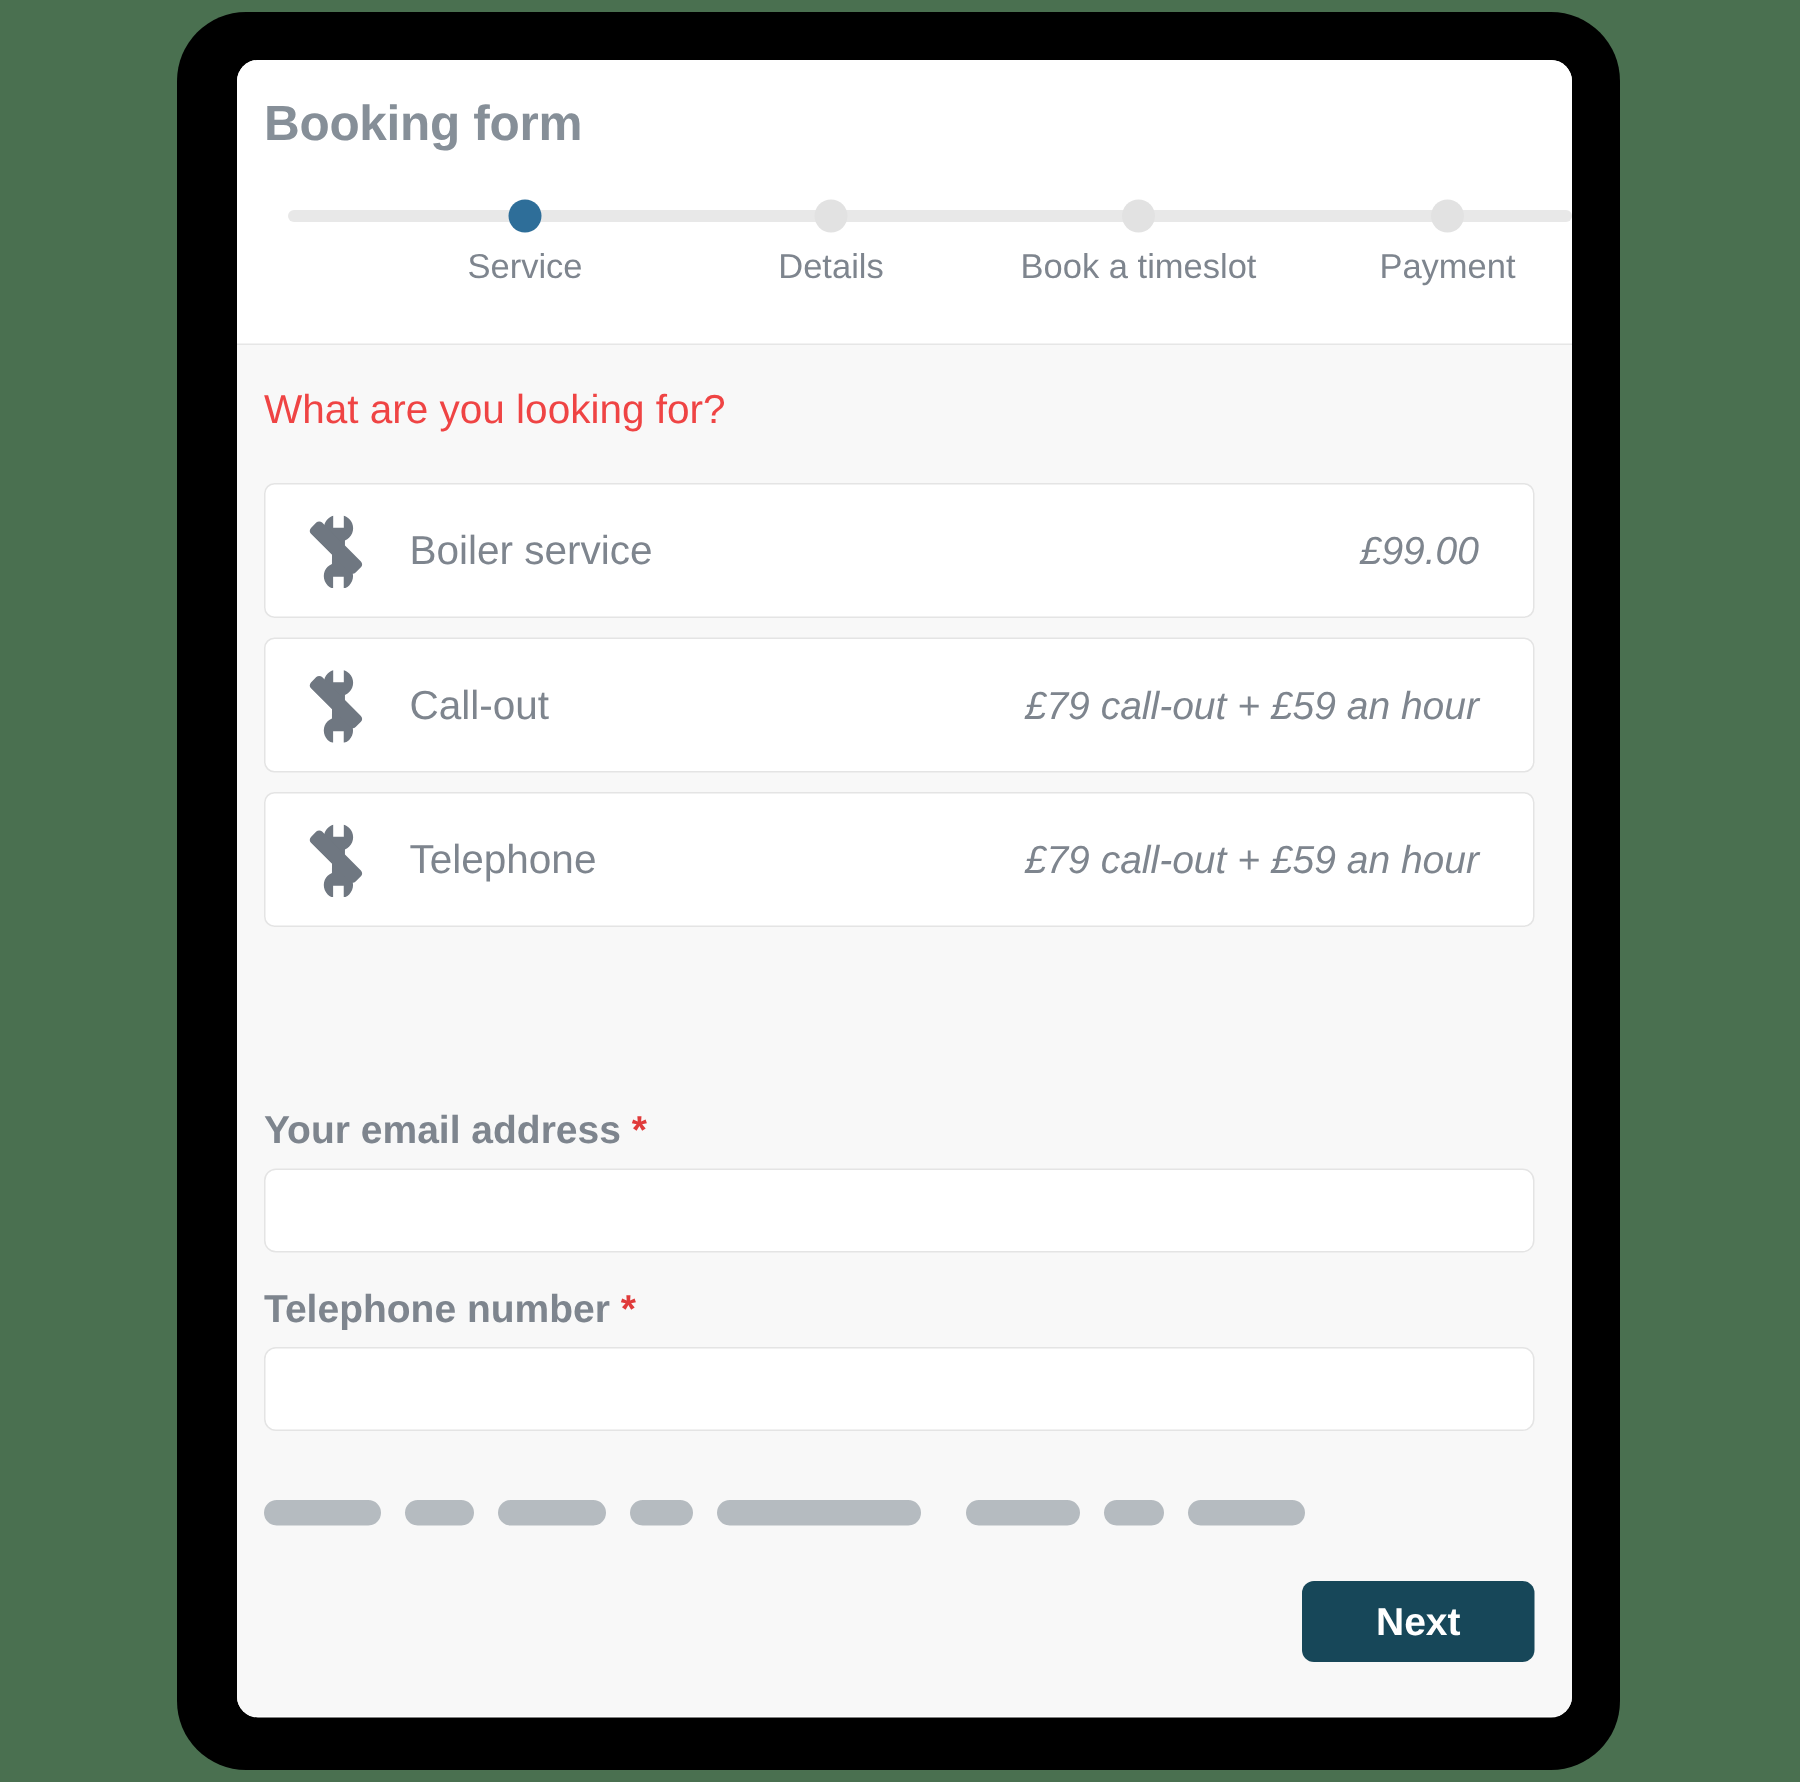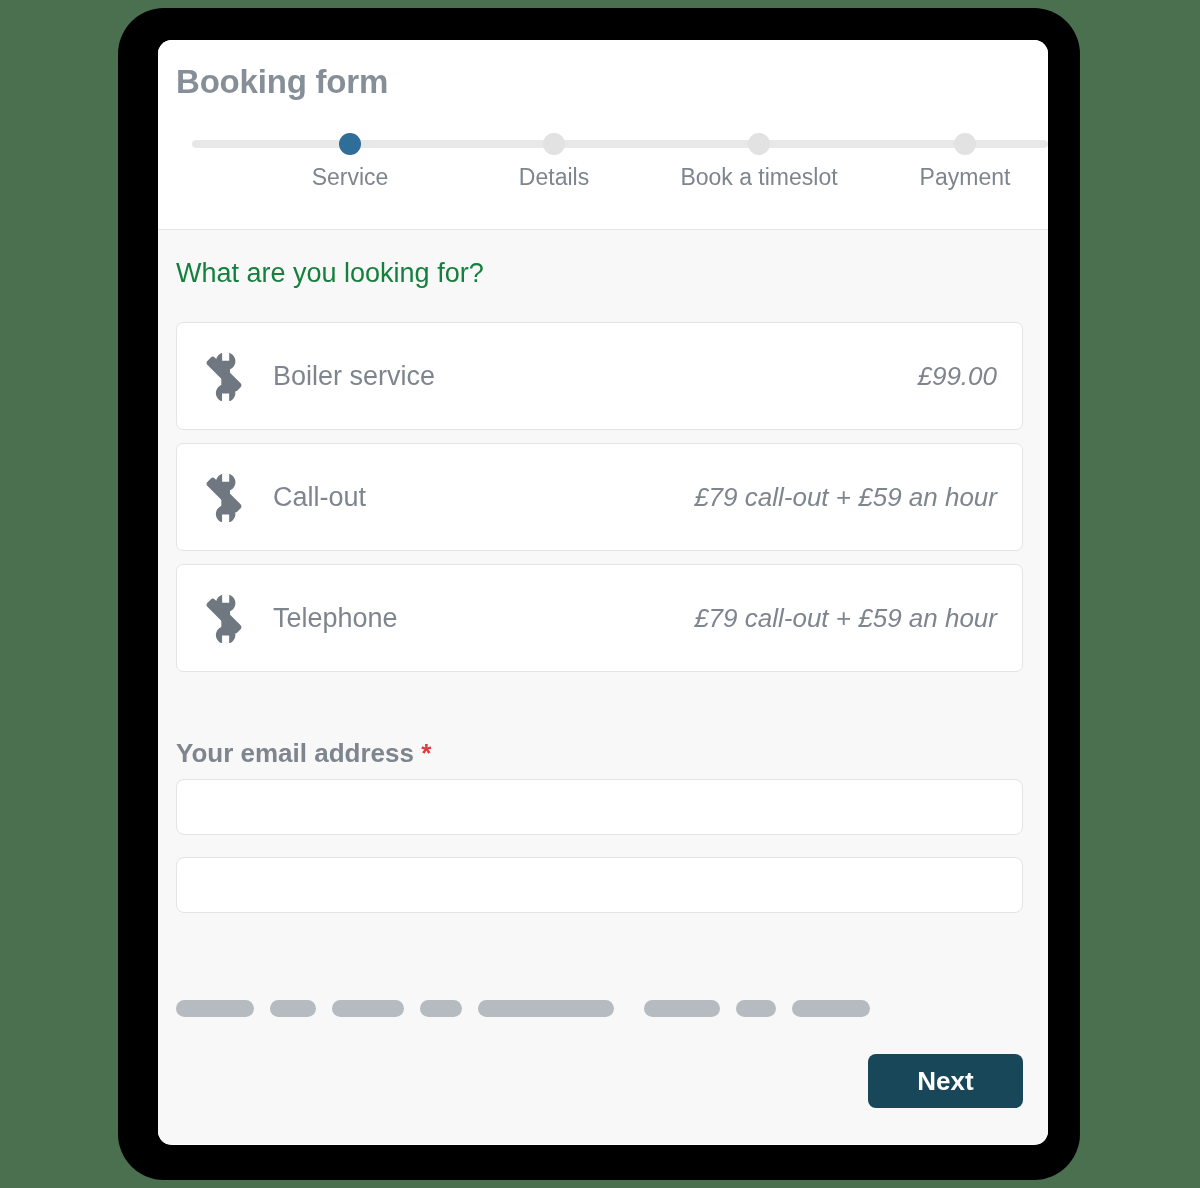--- a/index.html
+++ b/index.html
@@ -107,34 +107,34 @@
     position: relative;
     background: #f8f8f8;
     height: 914px;
     box-sizing: border-box;
   }
   #section-question {
     position: absolute;
     left: 18px;
     top: 28px;
     font-size: 27px;
-    color: #15803d;
+    color: #ef4444;
     white-space: nowrap;
   }
 
   
   #service-list {
     position: absolute;
     left: 18px;
     top: 92px;
     width: 847px;
   }
   .service-option {
     position: relative;
-    height: 108px;
+    height: 90px;
     margin-bottom: 13px;
     background: #ffffff;
     border: 1px solid #e4e4e4;
     border-radius: 7px;
     box-sizing: border-box;
     display: flex;
     align-items: center;
     cursor: pointer;
   }
   .service-icon {
@@ -145,21 +145,21 @@
     display: block;
   }
   .service-name {
     margin-left: 22px;
     font-size: 27px;
     color: #7e858e;
     white-space: nowrap;
   }
   .service-price {
     margin-left: auto;
-    margin-right: 25px;
+    margin-right: 36px;
     font-size: 26px;
     font-style: italic;
     color: #7e858e;
     white-space: nowrap;
   }
 
   
   .field-block {
     position: absolute;
     left: 18px;
@@ -300,20 +300,23 @@
     </div>
 
     <div class="field-block" style="top:508px;">
       <div class="field-label">
         <span>Your email address</span><span class="required-star"> *</span>
       </div>
       <input class="field-input" type="text" value="" placeholder="" style="">
     </div>
 
     <div class="field-block" style="top:627px;">
+      <div class="field-label">
+        <span>Telephone number</span><span class="required-star"> *</span>
+      </div>
       <input class="field-input" type="text" value="" placeholder="" style="">
     </div>
 
     <div id="placeholder-bars">
       <span class="ph-bar" style="width:78px;"></span>
       <span class="ph-bar" style="width:46px;"></span>
       <span class="ph-bar" style="width:72px;"></span>
       <span class="ph-bar" style="width:42px;"></span>
       <span class="ph-bar" style="width:136px;"></span>
       <span class="ph-bar" style="width:76px;margin-left:14px;"></span>

